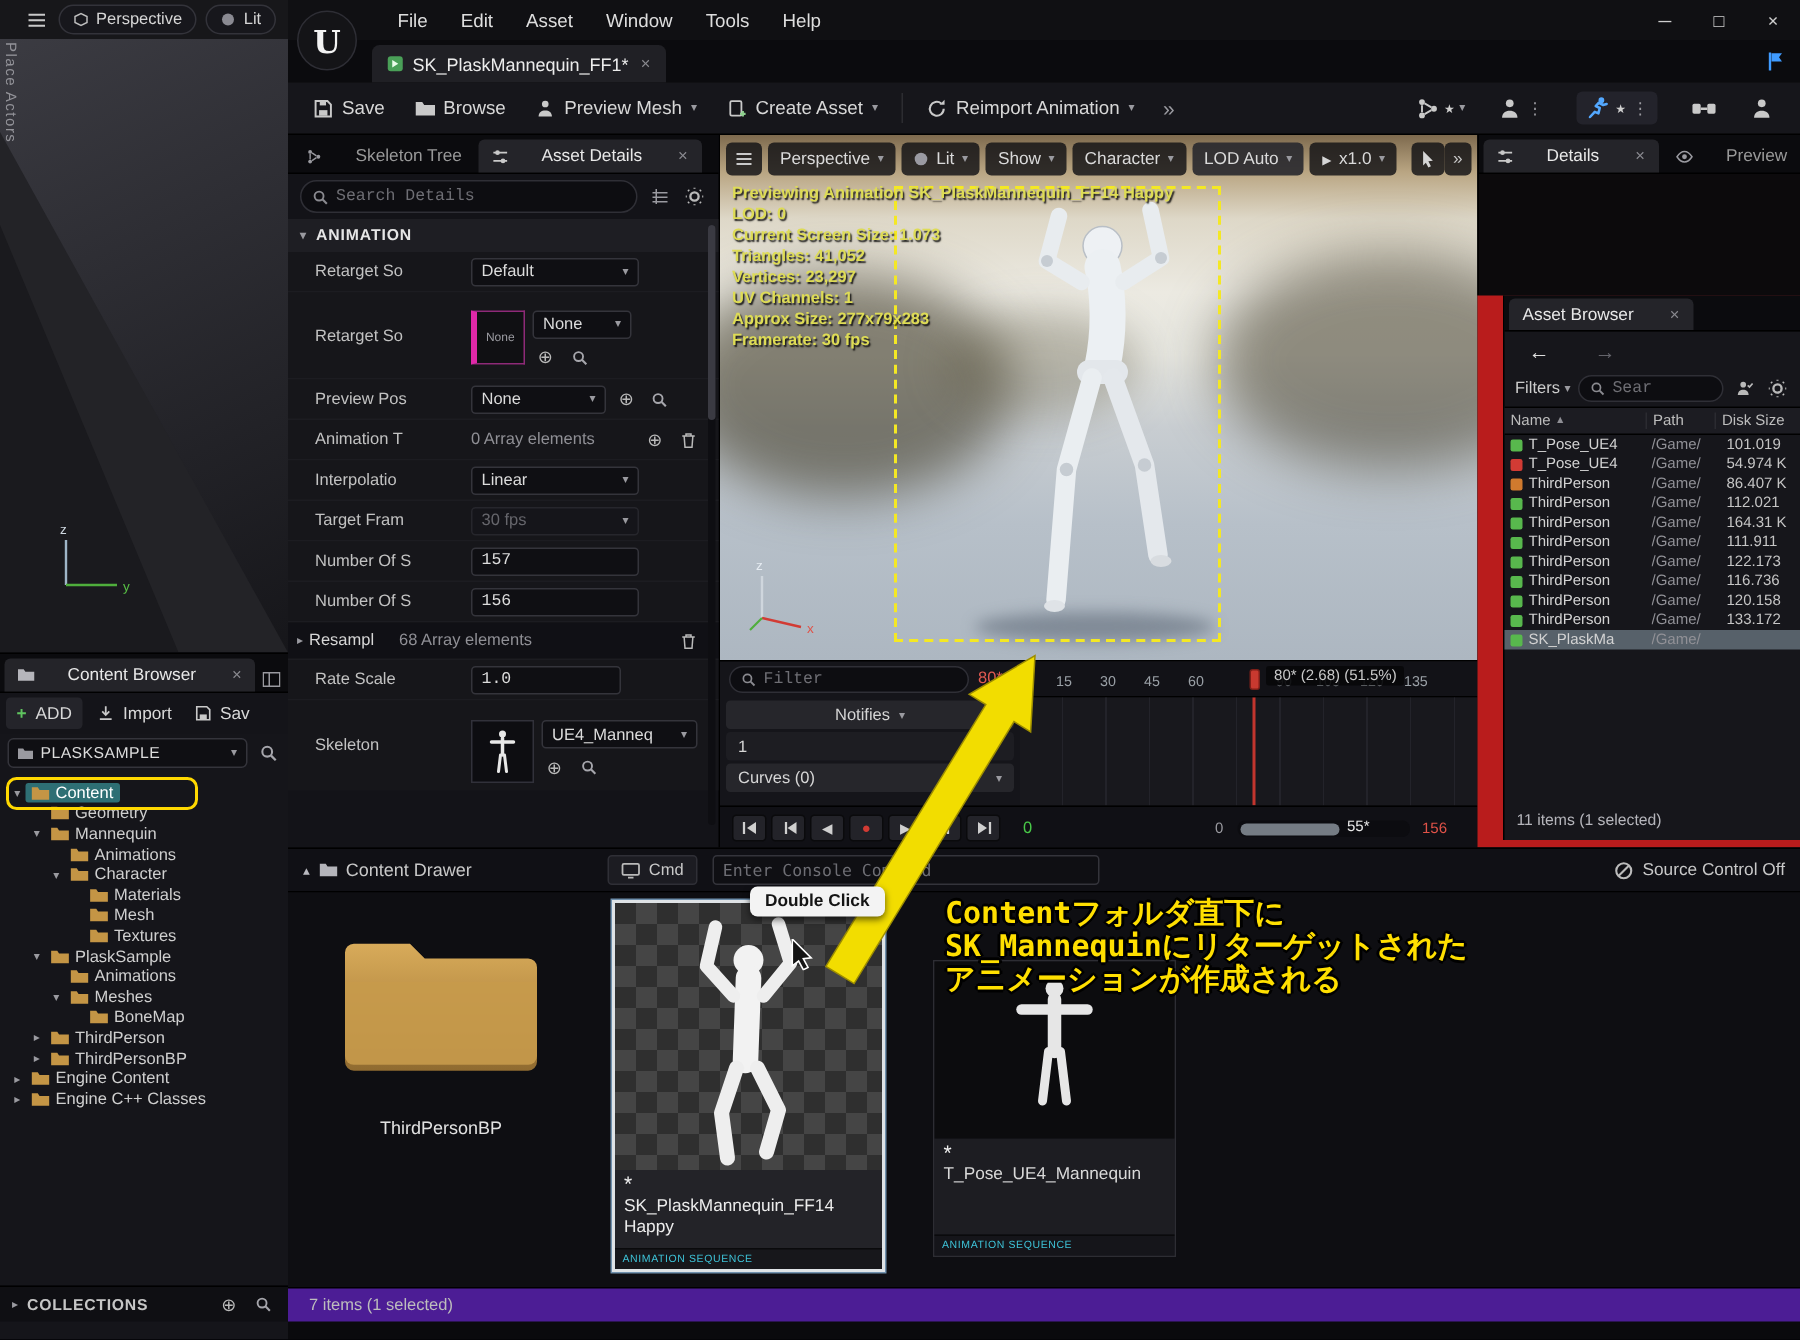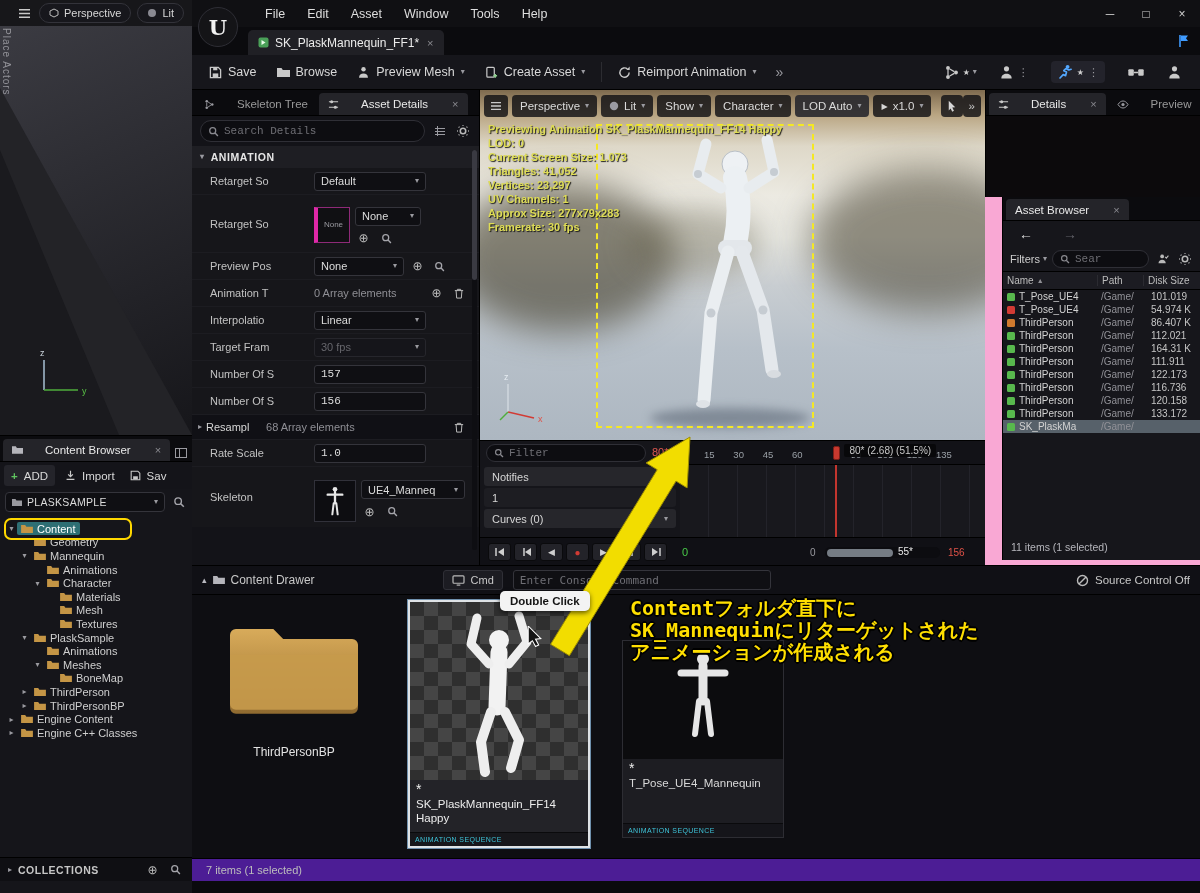--- a/index.html
+++ b/index.html
@@ -599,21 +599,21 @@
         <span class="ib">
           <svg width="10" height="11" viewBox="0 0 12 13">
               <path d="M1 3h10M4 3V1.5h4V3M2.5 3l.7 9h5.6l.7-9" fill="none" stroke="#b9b9b9" stroke-width="1.2"></path>
             </svg>
         </span>
       </span>
     </div>
     <div class="prop" style="height:27px">
       <span class="plabel">Rate Scale</span>
       <span class="pval">
-          <span class="tin" style="width:112px">
+          <span class="tin" style="width:100px">
         <input value="1.0" style="">
           </span>
         </span>
     </div>
     <div class="prop" style="height:60px;border-bottom:0">
       <span class="plabel">Skeleton</span>
       <span class="pval" style="align-items:flex-start;padding-top:8px">
         <span style="width:42px;height:42px;background:#0d0d11;border:1px solid #31313a;display:flex;align-items:center;justify-content:center">
           <svg width="22" height="30" viewBox="0 0 60 90">
             <circle cx="30" cy="10" r="7" fill="#e8e8e8"></circle>
@@ -759,21 +759,21 @@
       <div class="abs playhead-pos" style="top: 5px; width: 7px; height: 14px; margin-left: -3px; background: rgb(200, 57, 47); border: 1px solid rgb(125, 31, 24); border-radius: 2px; z-index: 3; left: 51.2821%;"></div>
       <div class="abs playhead-pos" style="top: 3px; margin-left: 8px; background: rgba(8, 8, 10, 0.92); padding: 1px 5px; border-radius: 2px; font-size: 10px; color: rgb(201, 201, 201); white-space: nowrap; z-index: 2; left: 51.2821%;">80* (2.68) (51.5%)</div>
     </div>
 
     <div class="abs" style="left:200px;top:24px;width:305px;height:72px;background:#18181d;
                 background-image:repeating-linear-gradient(90deg,transparent 0 28px,#23232a 28px 29px)">
       <div class="abs playhead-pos" style="top: 0px; bottom: 0px; width: 2px; margin-left: -1px; background: rgb(194, 53, 46); left: 51.2821%;"></div>
     </div>
 
     <div class="abs" style="left:0;top:24px;width:200px">
-      <div class="tlbox" style="margin:2px 4px;justify-content:space-between">
+      <div class="tlbox" style="margin:2px 4px;justify-content:center">
         <span>Notifies</span>
         <span class="caret">▾</span>
       </div>
       <div class="tlbox" style="margin:2px 4px;background:#1d1d22">
         <span>1</span>
       </div>
       <div class="tlbox" style="margin:2px 4px;justify-content:space-between">
         <span>Curves (0)</span>
         <span class="caret">▾</span>
       </div>
@@ -831,21 +831,21 @@
       <div class="ptab">
         <svg width="12" height="9" viewBox="0 0 12 9">
             <path d="M1 4.5C2.6 2 4.2 1 6 1s3.4 1 5 3.5C9.4 7 7.8 8 6 8S2.6 7 1 4.5z" fill="none" stroke="#9a9aa0"></path>
             <circle cx="6" cy="4.5" r="1.6" fill="#9a9aa0"></circle>
           </svg>
         <span>Preview</span>
       </div>
     </div>
   </div>
 
-  <div class="abs" style="left:985px;top:197px;width:215px;height:368px;background:#f9a8d4">
+  <div class="abs" style="left:985px;top:197px;width:215px;height:368px;background:#b91c1c">
     <div class="abs" style="left:17px;top:0;width:198px;height:363px;background:#16161b;border-left:1px solid #000">
       <div class="ptabbar" style="height:24px">
         <div class="ptab active" style="height:21px">
           <span>Asset Browser</span>
           <span class="tclose">×</span>
         </div>
       </div>
       <div class="row" style="height:26px;gap:30px;padding-left:16px">
         <span style="color:#dedede;font-size:14px">←</span>
         <span style="color:#63636a;font-size:14px">→</span>
@@ -972,21 +972,21 @@
   </div>
 
   <div class="abs row" style="left:192px;top:565px;width:1008px;height:30px;background:#101015;border-top:1px solid #000;border-bottom:1px solid #000;padding:0 10px;gap:10px">
     <span class="row" style="gap:6px">
       <span style="font-size:9px;color:#b9b9bf">▴</span>
       <svg width="12" height="10" viewBox="0 0 13 11">
           <path d="M0 1h4.5l1.3 2H13v7H0z" fill="#b5b5bb"></path>
         </svg>
       <span style="font-size:12px">Content Drawer</span>
     </span>
-    <span class="row" style="margin-left:118px;gap:6px;height:20px;padding:0 8px;background:#1c1c22;border:1px solid #2f2f36;border-radius:3px">
+    <span class="row" style="margin-left:80px;gap:6px;height:20px;padding:0 8px;background:#1c1c22;border:1px solid #2f2f36;border-radius:3px">
       <svg width="13" height="11" viewBox="0 0 14 12">
           <rect x="1" y="1" width="12" height="8" rx="1" fill="none" stroke="#b9b9b9" stroke-width="1.3"></rect>
           <path d="M5 11h4" stroke="#b9b9b9" stroke-width="1.3"></path>
         </svg>
       <span style="font-size:11px">Cmd</span>
     </span>
     <span class="tin" style="width:258px;height:20px;border-radius:3px">
       <input style="font-family: &quot;DejaVu Sans Mono&quot;, monospace; font-size: 11px; color: rgb(143, 154, 143);" placeholder="Enter Console Command">
     </span>
     <span class="row" style="margin-left:auto;gap:6px">

